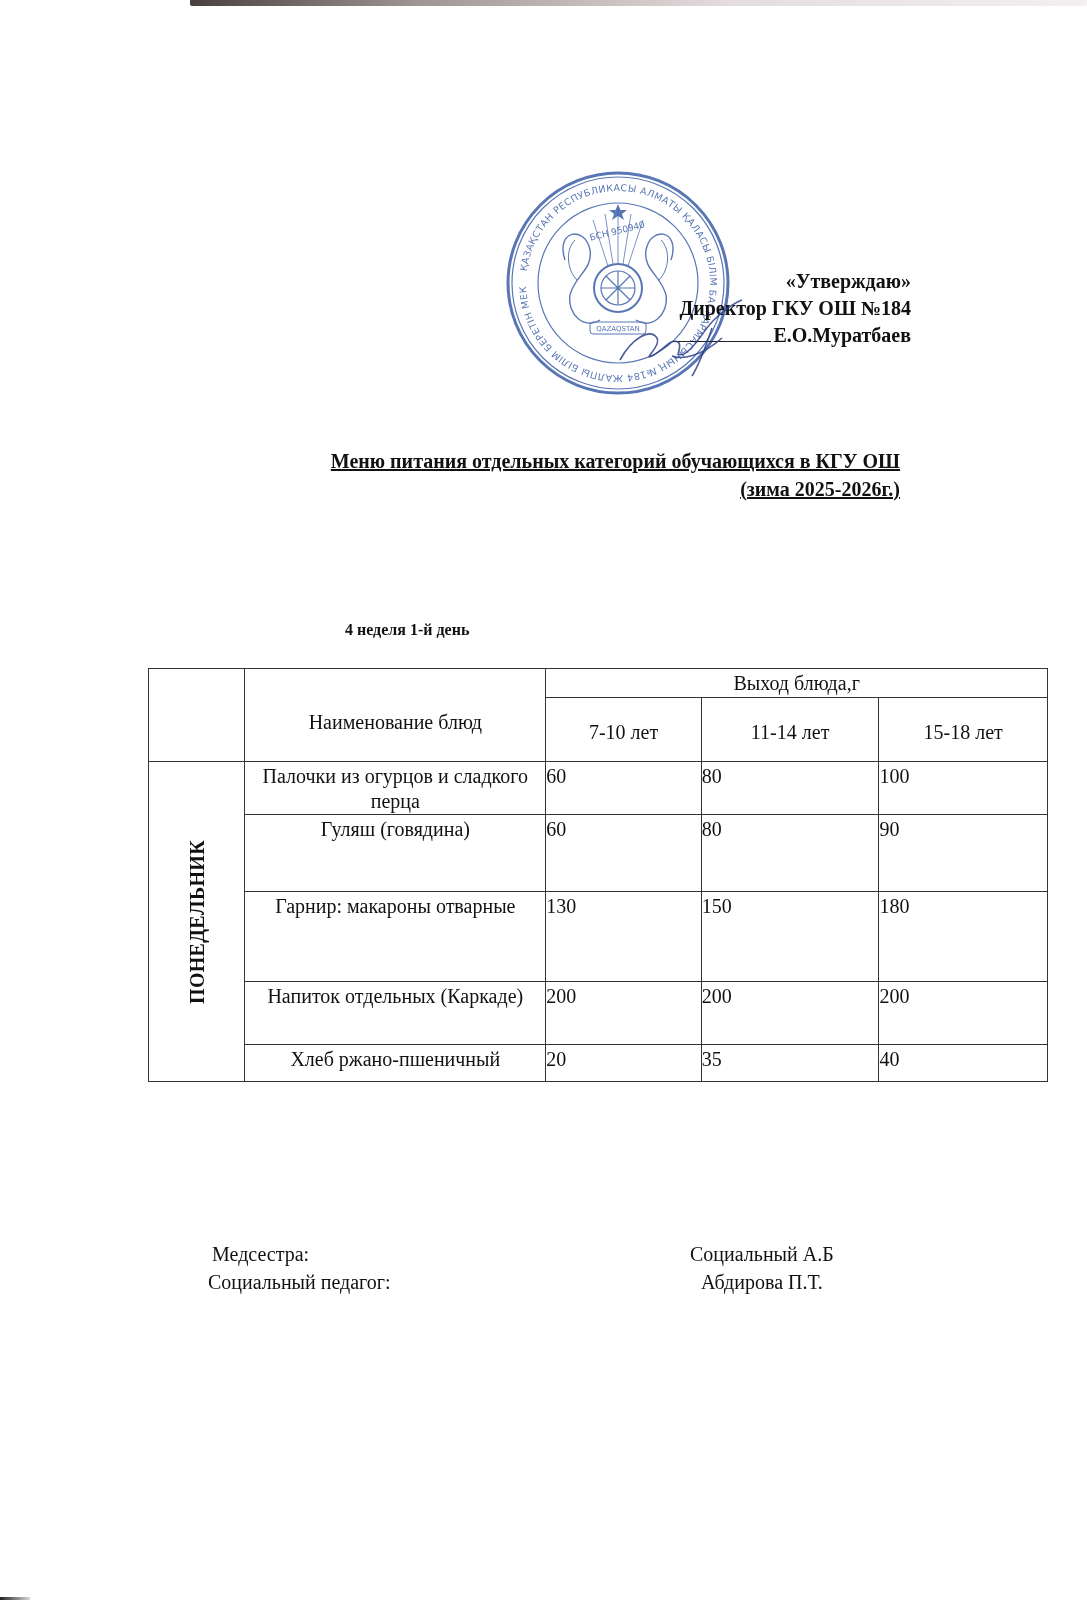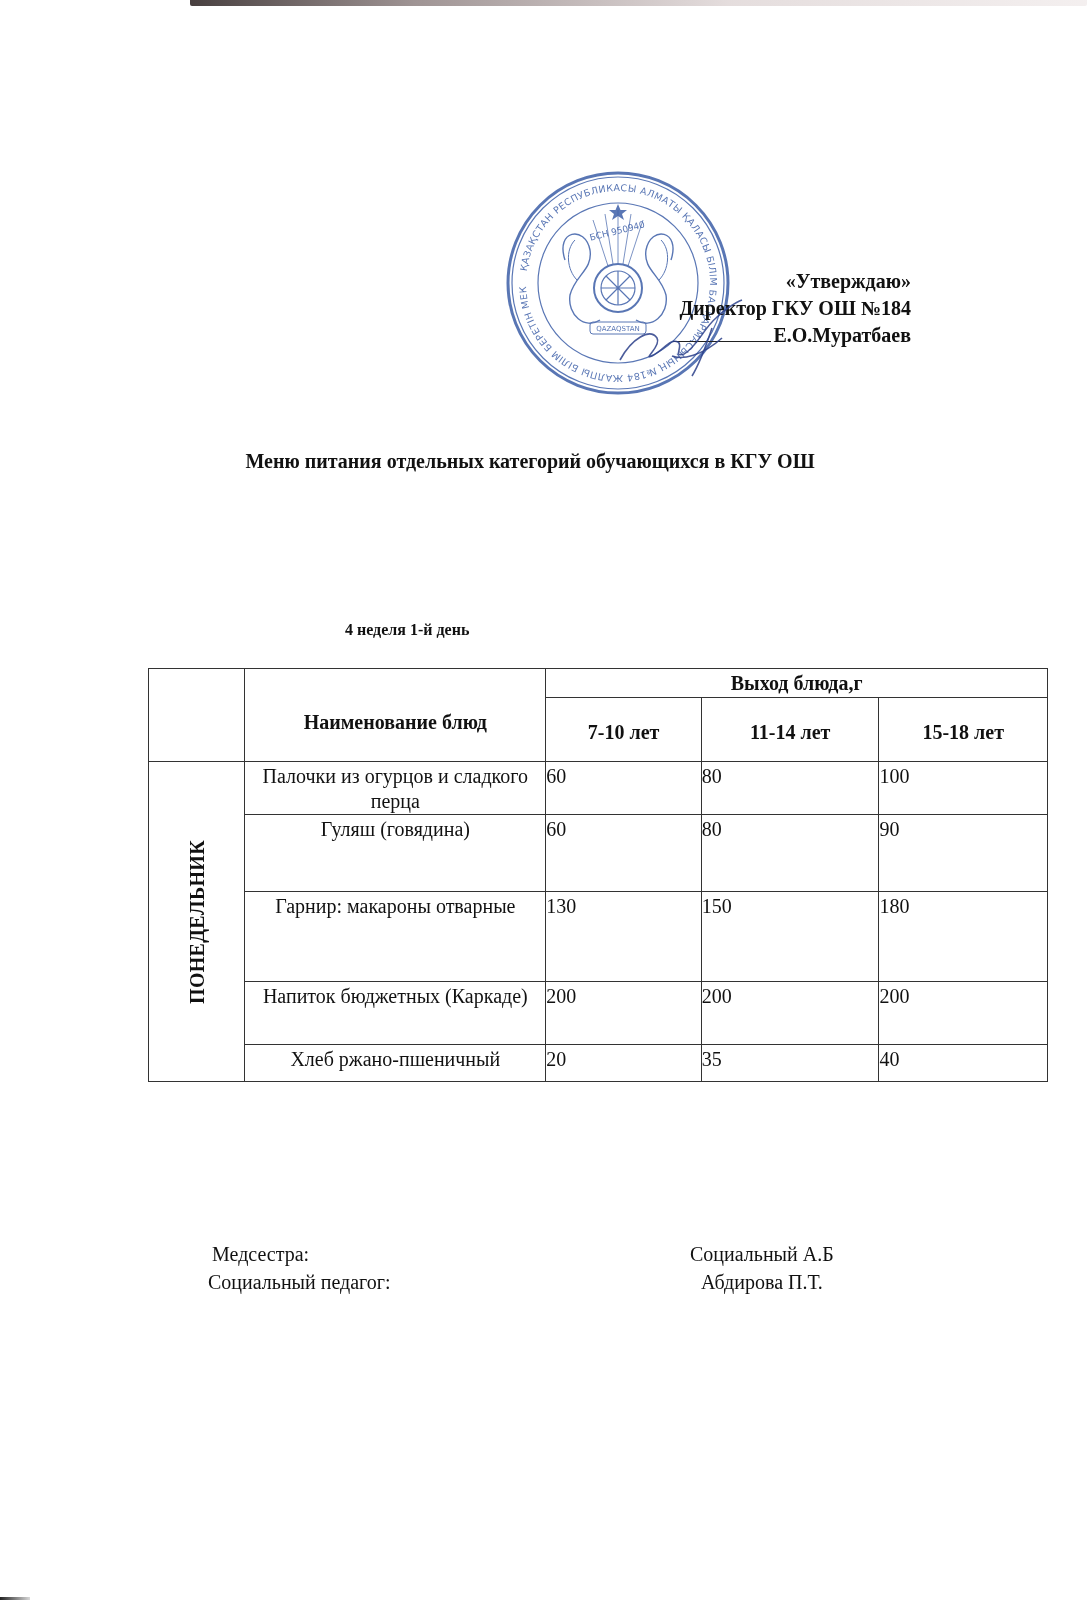--- a/index.html
+++ b/index.html
@@ -19,28 +19,28 @@
       background: linear-gradient(90deg, #222 0%, rgba(60,60,60,0.2) 100%);
     }
     .stamp { position: absolute; left: 505px; top: 170px; width: 226px; height: 226px; }
     .approve { position: absolute; right: 176px; top: 268px; text-align: right; font-weight: bold; font-size: 20px; line-height: 27px; }
     .approve .line { white-space: nowrap; }
     .approve .name-line { position: relative; }
     .approve .sig-underline {
       display: inline-block; width: 98px; border-bottom: 1.5px solid #222; vertical-align: baseline; margin-right: 2px; height: 1px;
     }
     .signature { position: absolute; left: 612px; top: 298px; width: 140px; height: 80px; }
-    .title-block { position: absolute; left: 160px; top: 447px; width: 740px; text-align: center; font-weight: bold; font-size: 20px; line-height: 28px; }
+    .title-block { position: absolute; left: 160px; top: 447px; width: 740px; text-align: right; font-weight: bold; font-size: 20px; line-height: 28px; text-decoration: underline; }
     .day-label { position: absolute; left: 345px; top: 621px; font-weight: bold; font-size: 16px; }
     table.menu {
       position: absolute; left: 148px; top: 668px; width: 900px;
       border-collapse: collapse; font-size: 20px;
     }
     table.menu td, table.menu th { border: 1.3px solid #333; padding: 0; vertical-align: top; }
-    table.menu th { font-weight: bold; text-align: center; vertical-align: middle; }
+    table.menu th { font-weight: normal; text-align: center; vertical-align: middle; }
     .c-day { width: 96px; }
     .c-name { width: 300px; }
     .c-v { width: 155px; }
     .c-v2 { width: 177px; }
     .c-v3 { width: 168px; }
     th.h-yield { height: 28px; }
     th.h-age { height: 57px; vertical-align: top; padding-top: 6px !important; }
     th.h-name { vertical-align: middle; padding-top: 14px !important; }
     td.dish { padding: 2px 8px 0 8px !important; line-height: 25px; text-align: center; }
     td.val { line-height: 25px; padding-top: 2px !important; }
@@ -98,20 +98,21 @@
     <span class="sig-underline"></span><span>Е.О.Муратбаев</span>
   </div>
 </div>
 
 <svg class="signature" viewBox="0 0 140 80">
   <path d="M8 62 C20 40, 38 30, 45 40 C50 48, 30 62, 40 58 C52 52, 58 40, 66 44 C72 48, 60 60, 72 56 C84 50, 92 30, 104 20 C112 12, 124 4, 130 2 M100 30 C95 45, 88 65, 80 78 M60 58 C70 62, 90 58, 110 40" fill="none" stroke="#2c3f8a" stroke-width="1.6" opacity="0.85"></path>
 </svg>
 
 <div class="title-block">
   <div>Меню питания отдельных категорий обучающихся в КГУ ОШ</div>
+  <div>(зима 2025-2026г.)</div>
 </div>
 
 <div class="day-label">4 неделя 1-й день</div>
 
 <table class="menu">
   <colgroup>
     <col class="c-day">
       <col class="c-name">
       <col class="c-v">
       <col class="c-v2">
@@ -143,21 +144,21 @@
     <td class="val">80</td>
     <td class="val">90</td>
   </tr>
   <tr class="r3">
     <td class="dish">Гарнир: макароны отварные</td>
     <td class="val">130</td>
     <td class="val">150</td>
     <td class="val">180</td>
   </tr>
   <tr class="r4">
-    <td class="dish">Напиток бюджетных (Каркаде)</td>
+    <td class="dish">Напиток отдельных (Каркаде)</td>
     <td class="val">200</td>
     <td class="val">200</td>
     <td class="val">200</td>
   </tr>
   <tr class="r5">
     <td class="dish">Хлеб ржано-пшеничный</td>
     <td class="val">20</td>
     <td class="val">35</td>
     <td class="val">40</td>
   </tr>

